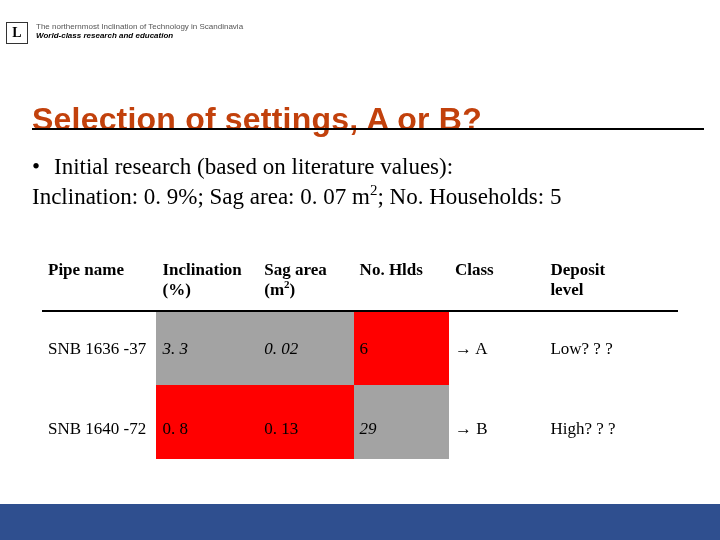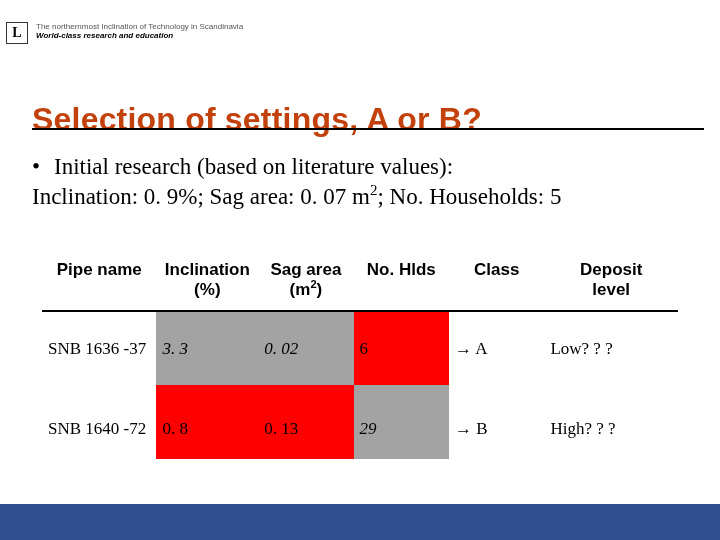--- a/index.html
+++ b/index.html
@@ -20,21 +20,21 @@
   .title { position: absolute; left: 32px; top: 78px; font-family: Arial, "Arial Black", Helvetica, sans-serif; font-weight: 900; font-size: 32px; letter-spacing: 0.2px; color: #c2410c; margin-top: 23px; }
 
   .body { position: absolute; left: 32px; right: 30px; top: 152px; font-size: 23px; line-height: 1.3; color: #000; }
   .body .bullet { display: flex; }
   .body .bullet .dot { width: 22px; }
   .sup { font-size: 0.65em; vertical-align: super; line-height: 0; }
 
   .tblwrap { position: absolute; left: 42px; right: 42px; top: 250px; }
   table { width: 100%; border-collapse: collapse; table-layout: fixed; }
   th, td { text-align: left; padding: 10px 6px; font-size: 17px; vertical-align: top; }
-  th { font-family: Liberation Sans, sans-serif; font-weight: bold; text-align: center; }
+  th { font-family: Liberation Serif, serif; font-weight: bold; }
   thead tr { border-bottom: 2px solid #000; }
   tbody tr { height: 74px; }
   tbody td { vertical-align: middle; }
   tbody tr + tr td { padding-top: 24px; }
 
   .c-green { background: #a3a3a3; font-style: italic; }
   .c-red   { background: #ff0000; }
 
   .arrow { font-family: Arial, sans-serif; }
 

